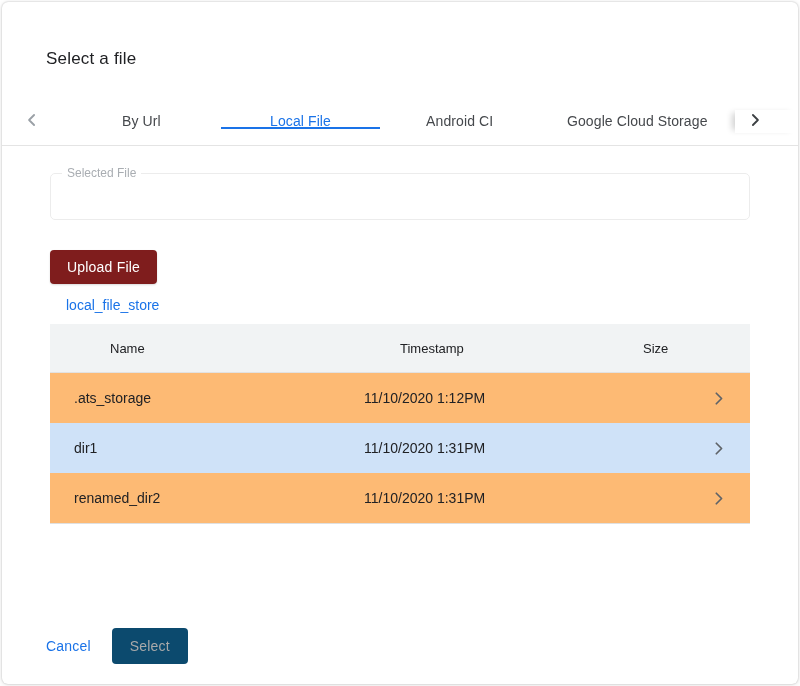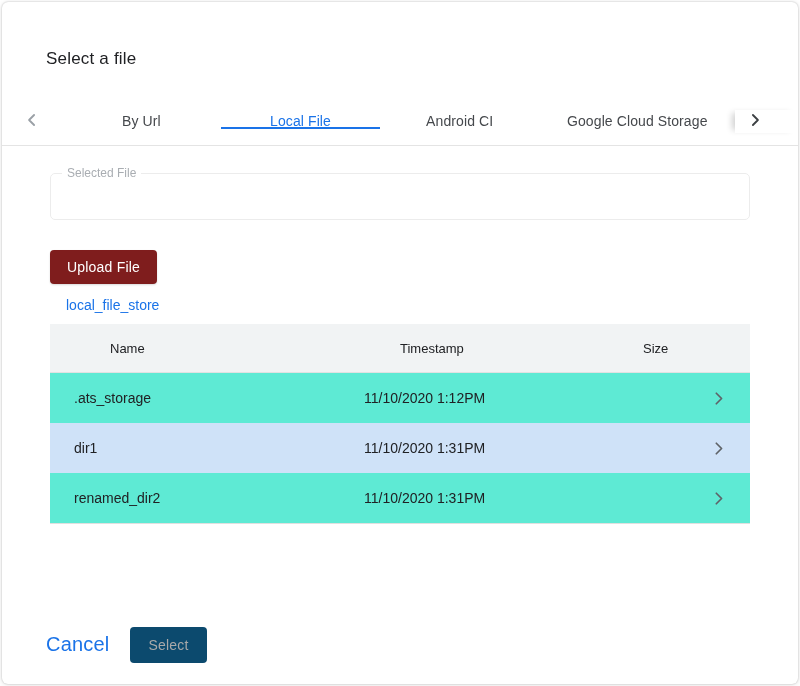--- a/index.html
+++ b/index.html
@@ -70,28 +70,28 @@
   .ftable { margin-top:10px; }
   .thead, .frow {
     display:grid; grid-template-columns:290px 243px 1fr 64px; align-items:center;
   }
   .thead {
     background:#f1f3f4; height:48px; font-size:13px; color:#202124;
     border-bottom:1px solid #e2e2e2;
     padding-left:36px;
   }
   .fbody { border-bottom:1px solid #e0e0e0; }
-  .frow { height:50px; font-size:14px; color:#202124; cursor:pointer; background:#5eead4; }
+  .frow { height:50px; font-size:14px; color:#202124; cursor:pointer; background:#fdba74; }
   .frow.selected { background:#cfe2f8; }
   .cell { padding-left:24px; overflow:hidden; white-space:nowrap; }
   .chev-cell { display:flex; justify-content:center; padding:0; }
   
   .footer { position:absolute; left:36px; bottom:20px; display:flex; align-items:center; }
   .cancel-btn {
-    color:#1a73e8; background:none; border:none; font-size:20px; font-weight:500;
+    color:#1a73e8; background:none; border:none; font-size:14px; font-weight:500;
     font-family:inherit; padding:8px 8px; cursor:pointer; letter-spacing:0.2px;
   }
   .select-btn {
     margin-left:13px; background:#0c4a6e; color:#a9a9a9; border:none;
     border-radius:4px; font-size:14px; font-weight:500; font-family:inherit;
     padding:10px 18px; cursor:default; letter-spacing:0.2px;
   }
 </style>
 </head>
 <body>

